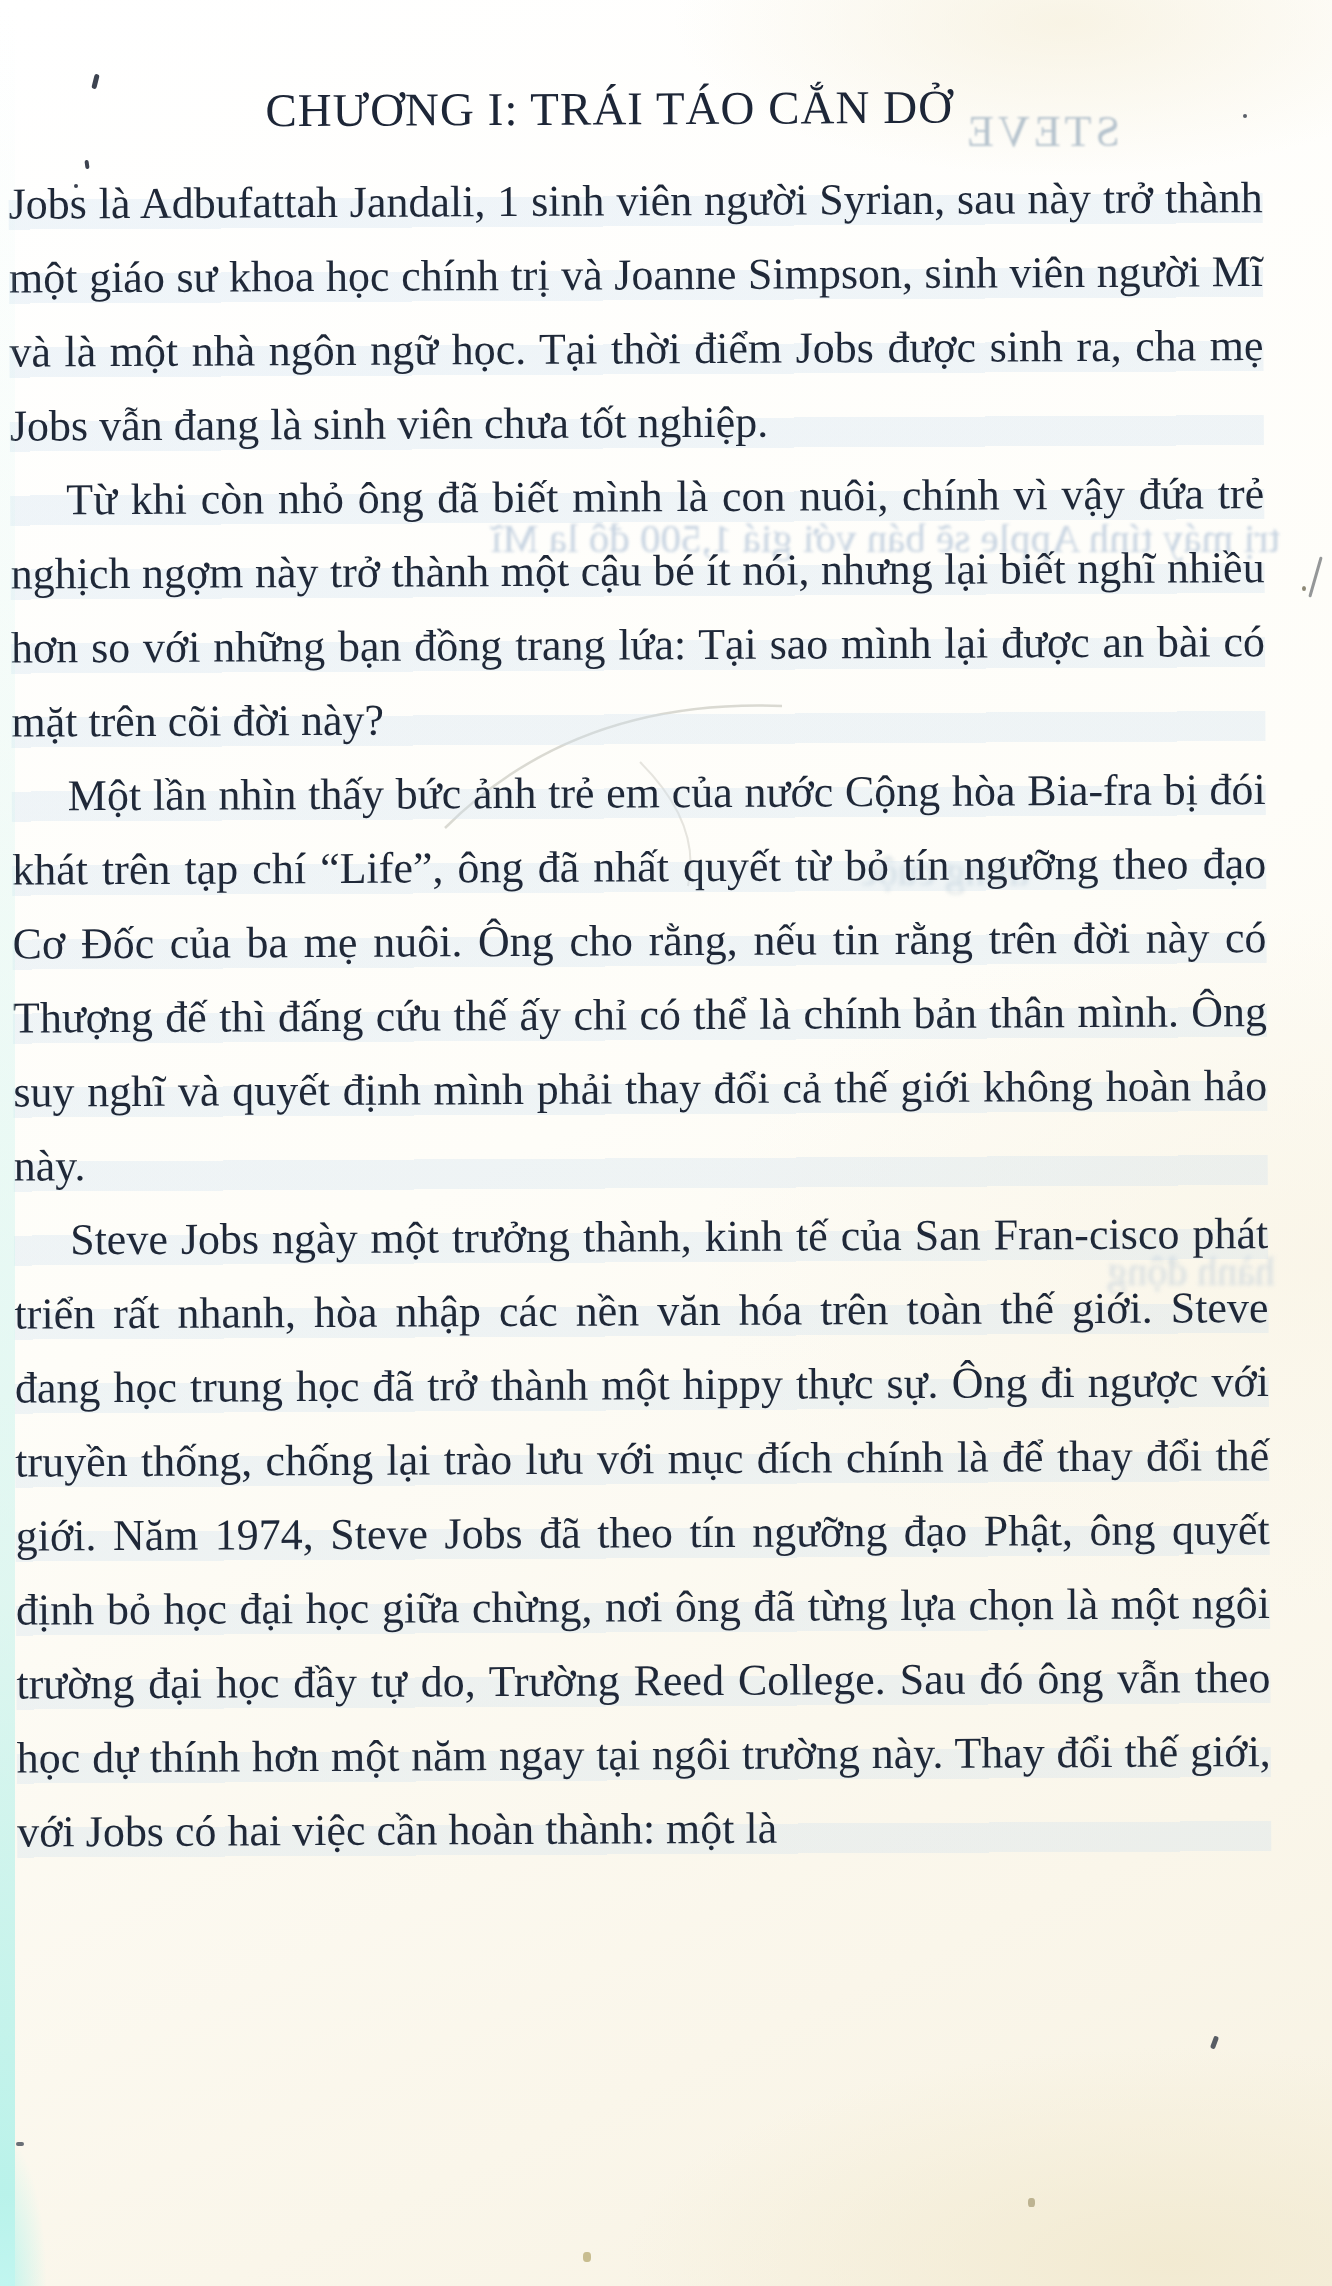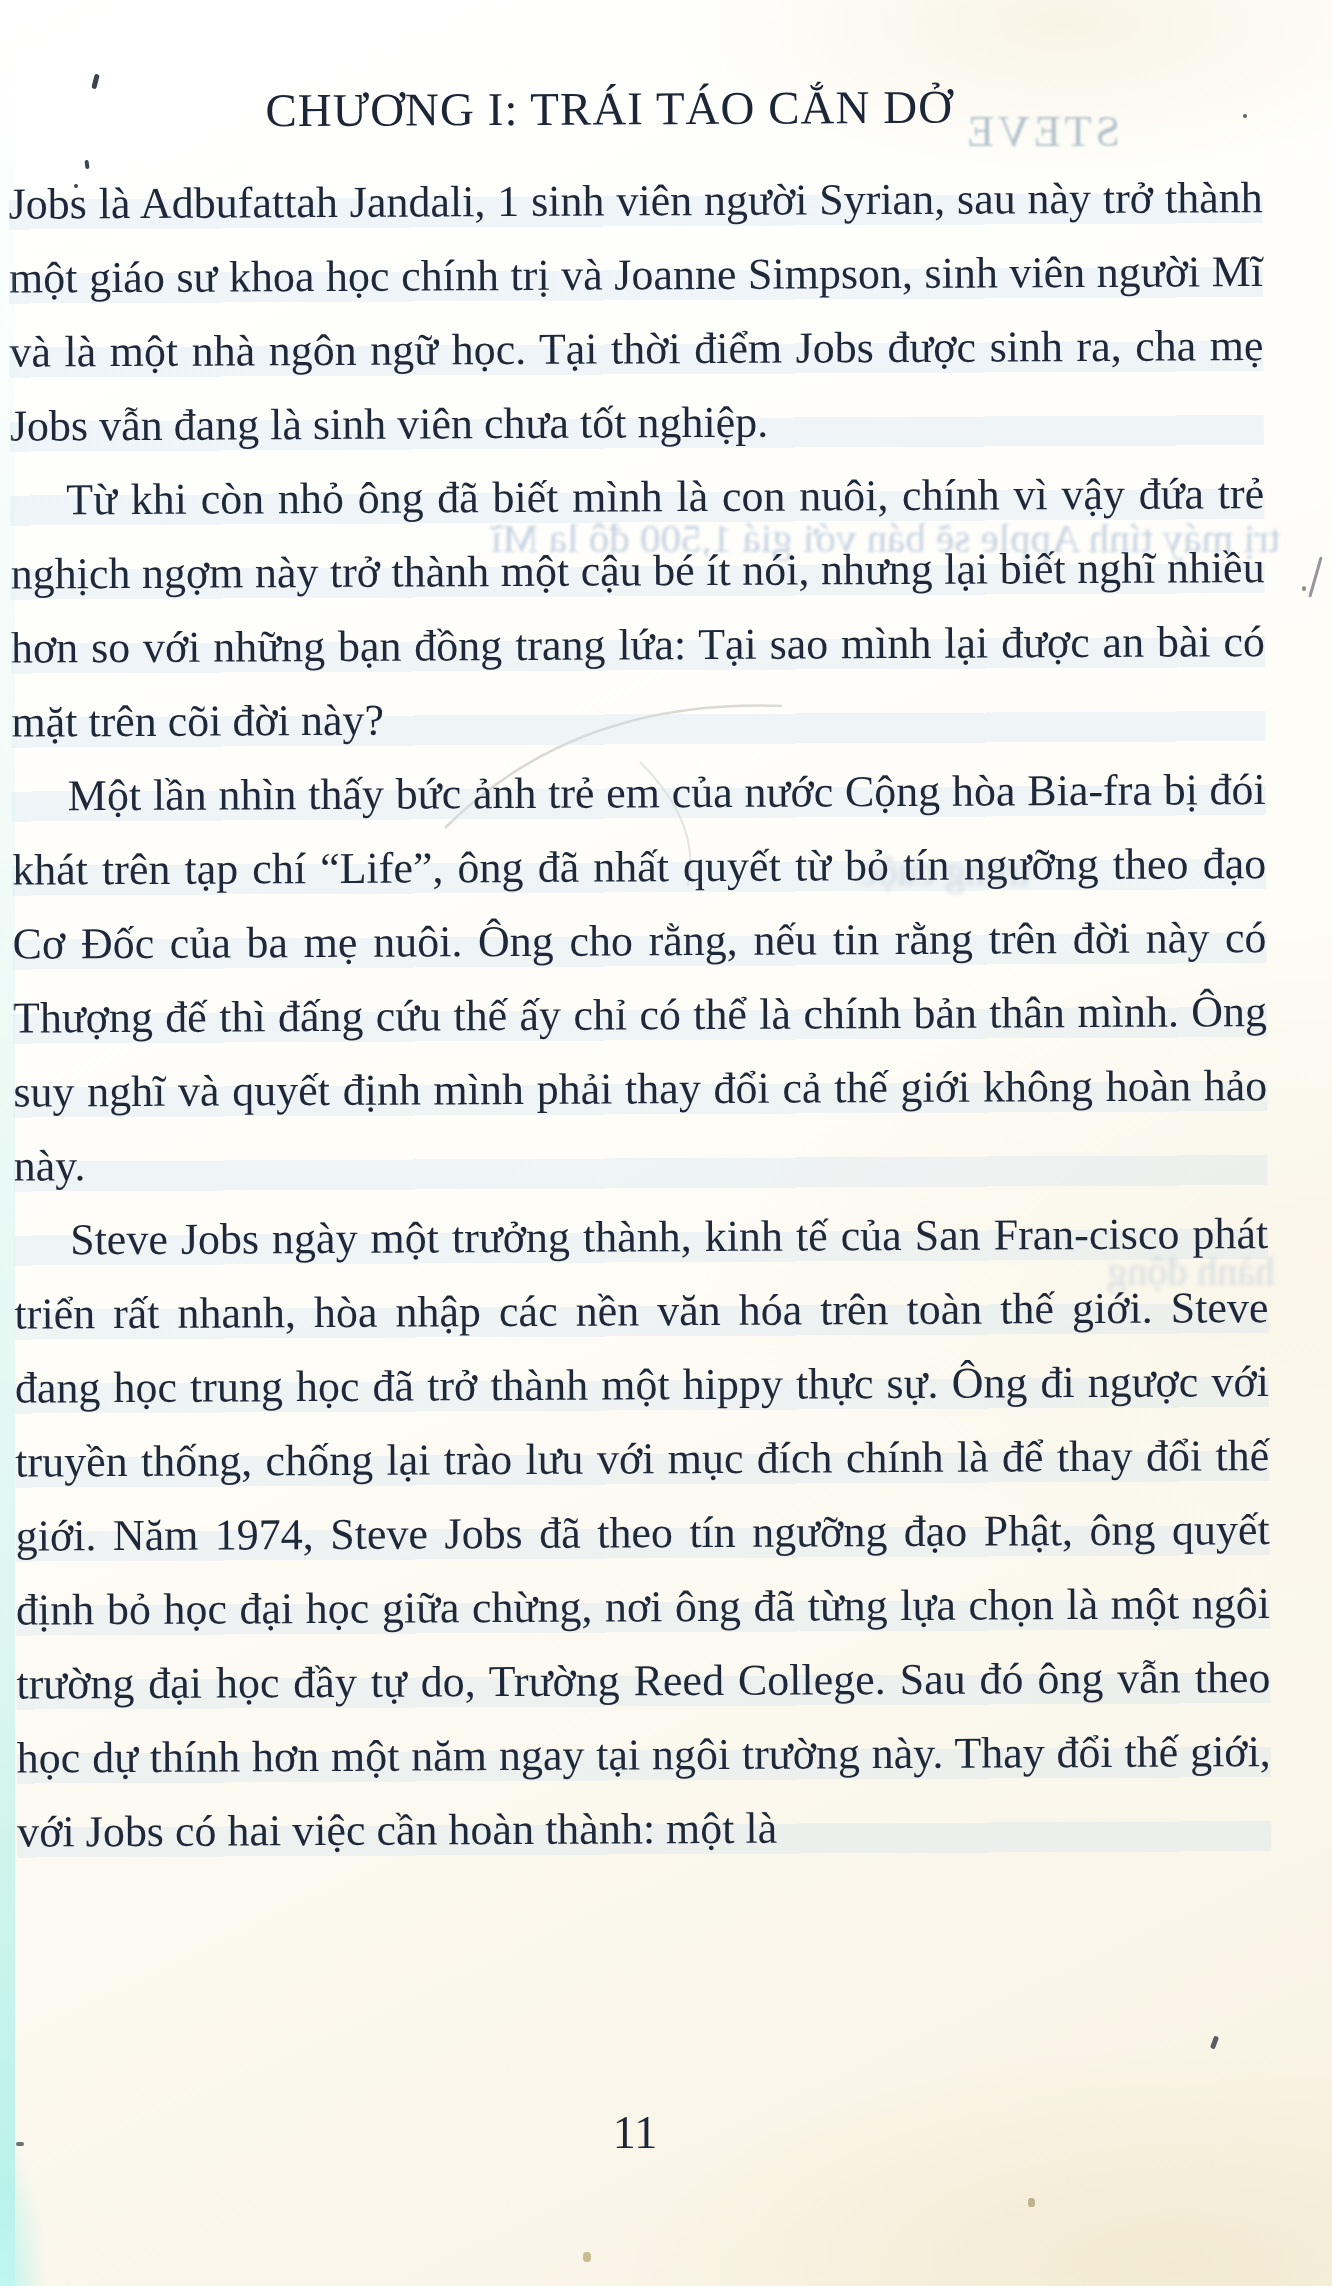--- a/index.html
+++ b/index.html
@@ -114,17 +114,16 @@
   <div class="content">
     <h1 class="title">CHƯƠNG I: TRÁI TÁO CẮN DỞ</h1>
     <div class="bodytext">
       <p>Jobs là Adbufattah Jandali, 1 sinh viên người Syrian, sau này trở thành một giáo sư khoa học chính trị và Joanne Simpson, sinh viên người Mĩ và là một nhà ngôn ngữ học. Tại thời điểm Jobs được sinh ra, cha mẹ Jobs vẫn đang là sinh viên chưa tốt nghiệp.</p>
       <p class="indent">Từ khi còn nhỏ ông đã biết mình là con nuôi, chính vì vậy đứa trẻ nghịch ngợm này trở thành một cậu bé ít nói, nhưng lại biết nghĩ nhiều hơn so với những bạn đồng trang lứa: Tại sao mình lại được an bài có mặt trên cõi đời này?</p>
       <p class="indent">Một lần nhìn thấy bức ảnh trẻ em của nước Cộng hòa Bia-fra bị đói khát trên tạp chí “Life”, ông đã nhất quyết từ bỏ tín ngưỡng theo đạo Cơ Đốc của ba mẹ nuôi. Ông cho rằng, nếu tin rằng trên đời này có Thượng đế thì đấng cứu thế ấy chỉ có thể là chính bản thân mình. Ông suy nghĩ và quyết định mình phải thay đổi cả thế giới không hoàn hảo này.</p>
       <p class="indent">Steve Jobs ngày một trưởng thành, kinh tế của San Fran-cisco phát triển rất nhanh, hòa nhập các nền văn hóa trên toàn thế giới. Steve đang học trung học đã trở thành một hippy thực sự. Ông đi ngược với truyền thống, chống lại trào lưu với mục đích chính là để thay đổi thế giới. Năm 1974, Steve Jobs đã theo tín ngưỡng đạo Phật, ông quyết định bỏ học đại học giữa chừng, nơi ông đã từng lựa chọn là một ngôi trường đại học đầy tự do, Trường Reed College. Sau đó ông vẫn theo học dự thính hơn một năm ngay tại ngôi trường này. Thay đổi thế giới, với Jobs có hai việc cần hoàn thành: một là</p>
     </div>
   </div>
 
-  <div class="pagenum">11</div>
 
   <div class="edge-corner"></div>
   <div class="edge-left"></div>
 </div>
 
 </body></html>

